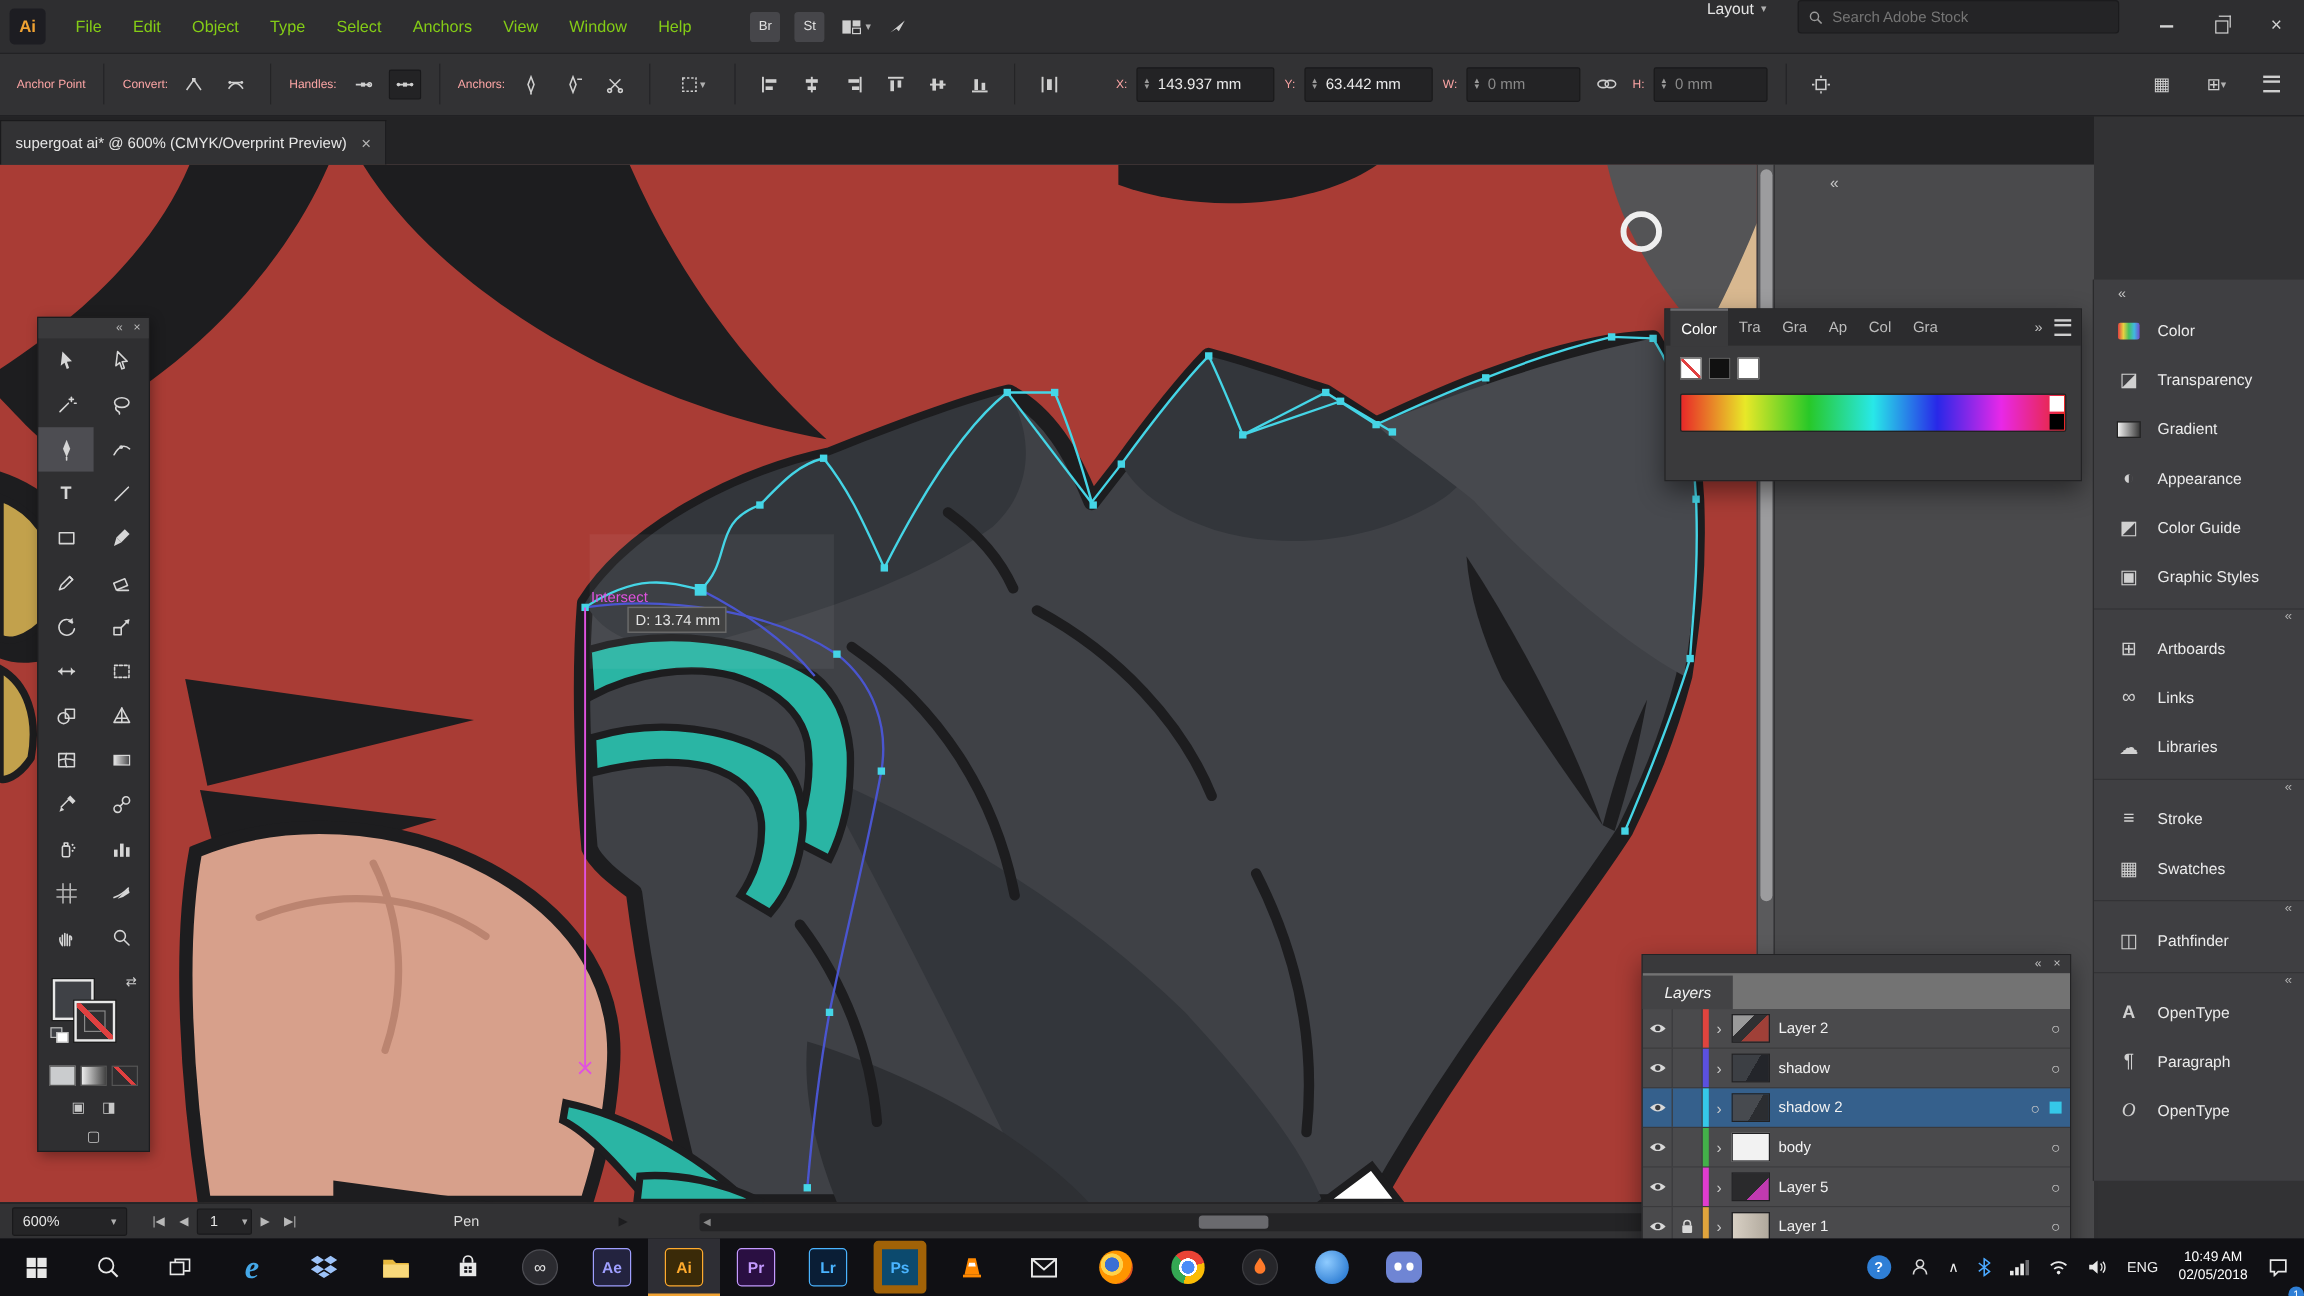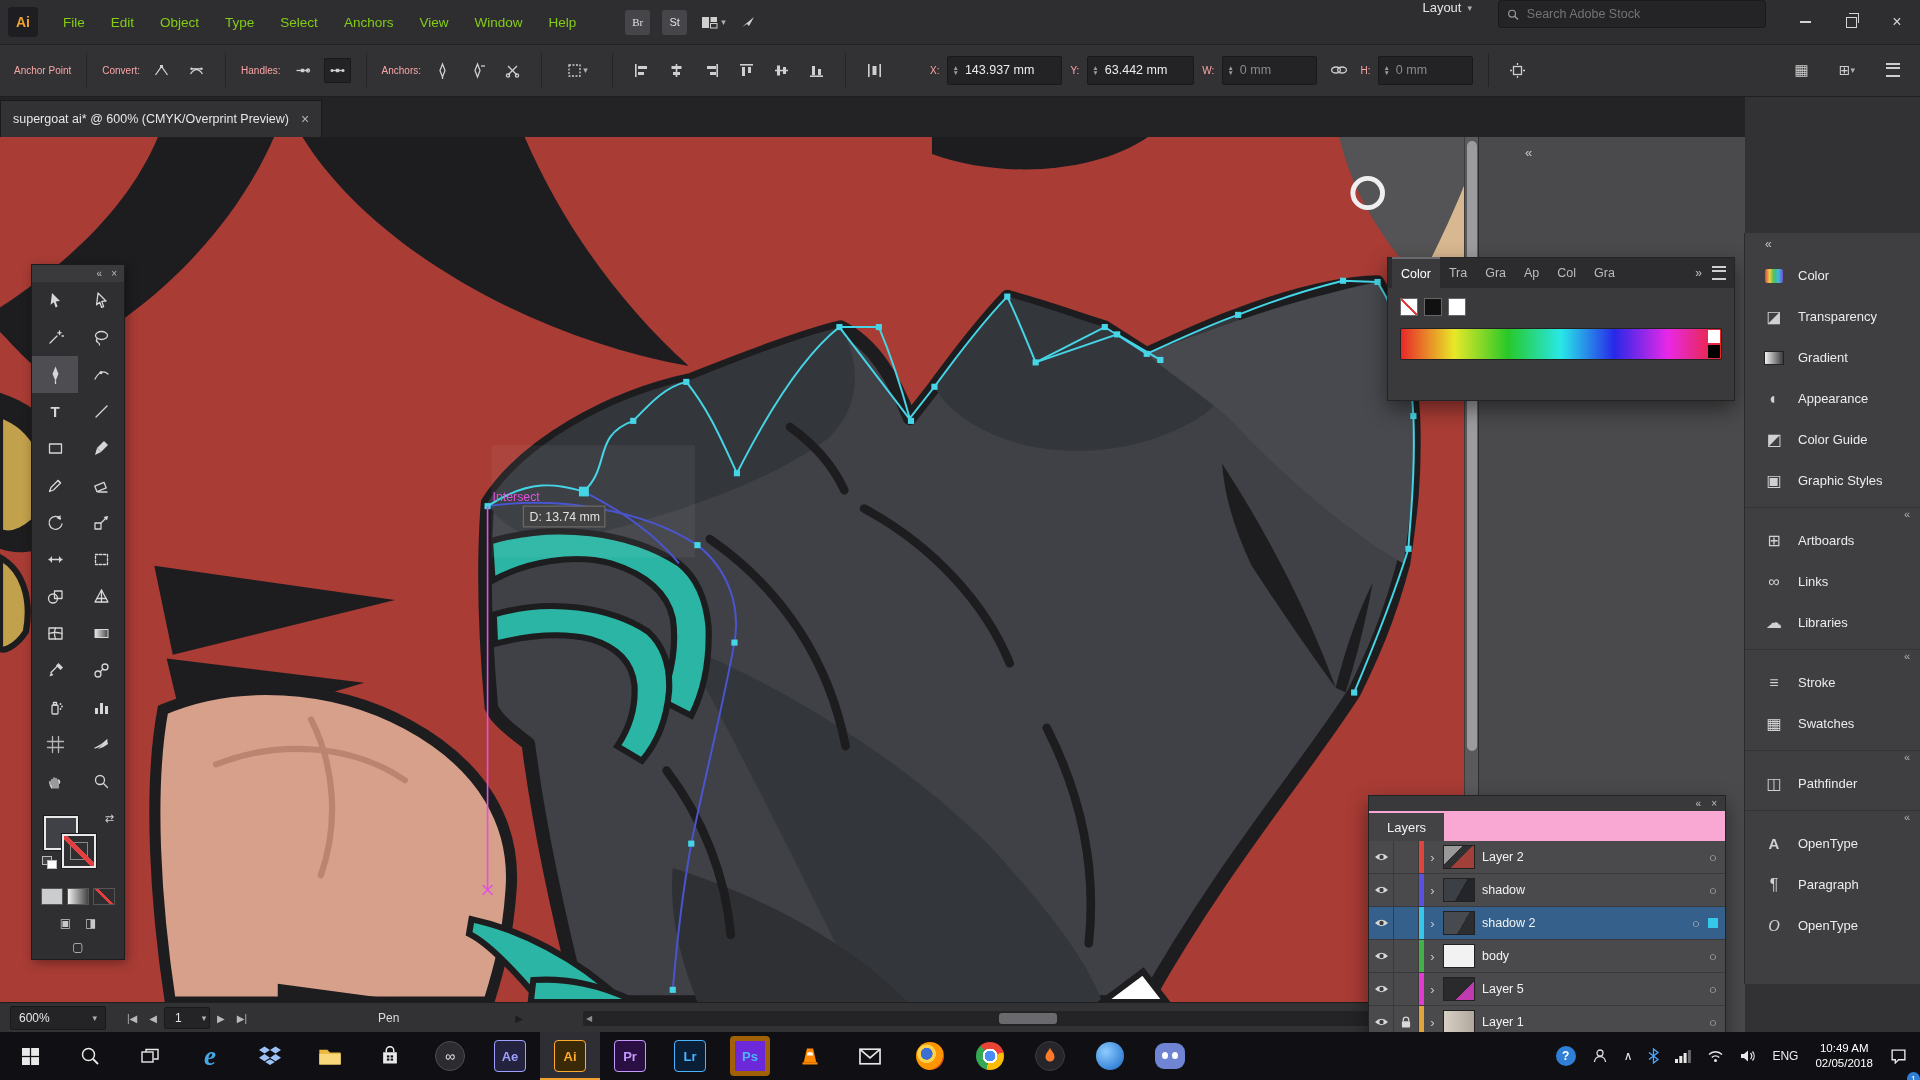--- a/index.html
+++ b/index.html
@@ -133,21 +133,21 @@
   #spectrum{position:relative;height:30px;border-radius:2px;border:1px solid #222;
     background:linear-gradient(90deg,#e82828,#e8e828,#28c828,#28e8e8,#2828e8,#e828e8,#e82828);}
   #spectrum .endw{position:absolute;right:1px;top:1px;width:12px;height:13px;background:#fff;}
   #spectrum .endb{position:absolute;right:1px;bottom:1px;width:12px;height:13px;background:#000;}
 
   
   #layerspanel{position:absolute;left:1368px;top:658px;width:356px;background:#434345;border:1px solid #232325;
     box-shadow:0 8px 20px rgba(0,0,0,.45);z-index:26;}
   .lp-mini{height:15px;background:#39393b;display:flex;justify-content:flex-end;align-items:center;gap:10px;
     padding:0 8px;font-size:10px;color:#c0c0c0;}
-  .lp-tabrow{height:30px;background:#f9a8d4;display:flex;align-items:center;}
+  .lp-tabrow{height:30px;background:#737373;display:flex;align-items:center;font-style:italic;}
   .lp-tab{height:28px;margin-top:2px;display:flex;align-items:center;padding:0 18px;background:#434345;color:#f2f2f2;font-size:13px;}
   .lp-menu{margin-left:auto;padding-right:10px;}
   .lrow{height:32px;display:flex;align-items:center;background:#4a4a4c;border-bottom:1px solid #3a3a3c;}
   .lrow.sel{background:var(--layers-selected-row,#35608c);}
   .leye,.llock{width:24px;height:100%;display:flex;align-items:center;justify-content:center;border-right:1px solid #3a3a3c;flex:none;}
   .lcolor{width:5px;height:100%;flex:none;}
   .lexp{width:17px;text-align:center;color:#c8c8c8;font-size:13px;flex:none;}
   .lthumb{width:30px;height:22px;border:1px solid #212123;margin:0 7px 0 2px;flex:none;}
   .lname{font-size:12.5px;color:#f2f2f2;flex:1;}
   .ltarget{width:24px;text-align:center;color:#c8c8c8;font-size:13px;flex:none;}
@@ -157,21 +157,21 @@
 
   
   #taskbar{position:absolute;left:0;bottom:0;width:1920px;height:48px;background:#101014;display:flex;align-items:center;z-index:40;}
   .tb-slot{width:60px;height:48px;display:flex;align-items:center;justify-content:center;position:relative;flex:none;}
   .tb-slot.active{background:#2e2e34;box-shadow:inset 0 -2px 0 #f0a232;}
   .adobe{width:30px;height:30px;border-radius:4px;font-size:13px;font-weight:bold;display:flex;align-items:center;justify-content:center;}
   .ic-ae{background:#23233f;color:#9f9fff;border:1px solid #9f9fff;}
   .ic-ai{background:#3a2a08;color:#ffab2e;border:1px solid #ffab2e;}
   .ic-pr{background:#2a0f42;color:#c49aff;border:1px solid #c49aff;}
   .ic-lr{background:#0a1e36;color:#4ab4ff;border:1px solid #4ab4ff;}
-  .ic-ps{background:#6d28d9;color:#4ab4ff;border:5px solid #a16207;}
+  .ic-ps{background:#0c4a6e;color:#4ab4ff;border:7px solid #a16207;}
   .edge-e{color:#45a8e8;font-size:27px;font-weight:bold;font-style:italic;font-family:"Liberation Serif","DejaVu Serif",serif;}
   .circle-app{width:28px;height:28px;border-radius:50%;display:flex;align-items:center;justify-content:center;}
   .inf{background:#2b2b30;border:1px solid #4c4c52;color:#e2e2e2;font-size:14px;}
   .fx{background:radial-gradient(circle at 38% 42%,#3b6fd4 0 24%,#ffd24a 26% 38%,#ff9500 40% 68%,#e3541f 70% 100%);}
   .cr{background:radial-gradient(circle,#4a8cf7 0 27%,#fff 28% 37%,rgba(0,0,0,0) 38%),
       conic-gradient(from -45deg,#ea4335 0 120deg,#fbbc05 120deg 240deg,#34a853 240deg 360deg);}
   .gl{background:radial-gradient(circle at 35% 35%,#8ecbff,#1569c8);}
   .flameapp{background:#26262a;border:1px solid #3c3c40;}
   .dc{width:30px;height:26px;border-radius:9px;background:#6f85d4;position:relative;}
   .dc:before,.dc:after{content:"";position:absolute;top:9px;width:6px;height:7px;border-radius:50%;background:#fff;}
@@ -210,21 +210,21 @@
     <div id="ailogo">Ai</div>
     <div class="menu-item">File</div>
     <div class="menu-item">Edit</div>
     <div class="menu-item">Object</div>
     <div class="menu-item">Type</div>
     <div class="menu-item">Select</div>
     <div class="menu-item">Anchors</div>
     <div class="menu-item">View</div>
     <div class="menu-item">Window</div>
     <div class="menu-item">Help</div>
-    <div class="mb-badge" style="margin-left:36px;font-family:Liberation Serif, serif;">Br</div>
+    <div class="mb-badge" style="margin-left:36px;">Br</div>
     <div class="mb-badge">St</div>
     <div class="mb-icon">
       <svg width="17" height="17" viewBox="0 0 17 17">
           <rect x="1" y="3" width="7" height="11" fill="#cfcfcf"></rect>
           <rect x="9.5" y="3" width="6.5" height="5" fill="#cfcfcf"></rect>
           <rect x="9.5" y="9.5" width="6.5" height="4.5" fill="none" stroke="#cfcfcf"></rect>
         </svg>
       <span class="ddv">▾</span>
     </div>
     <div class="mb-icon">

